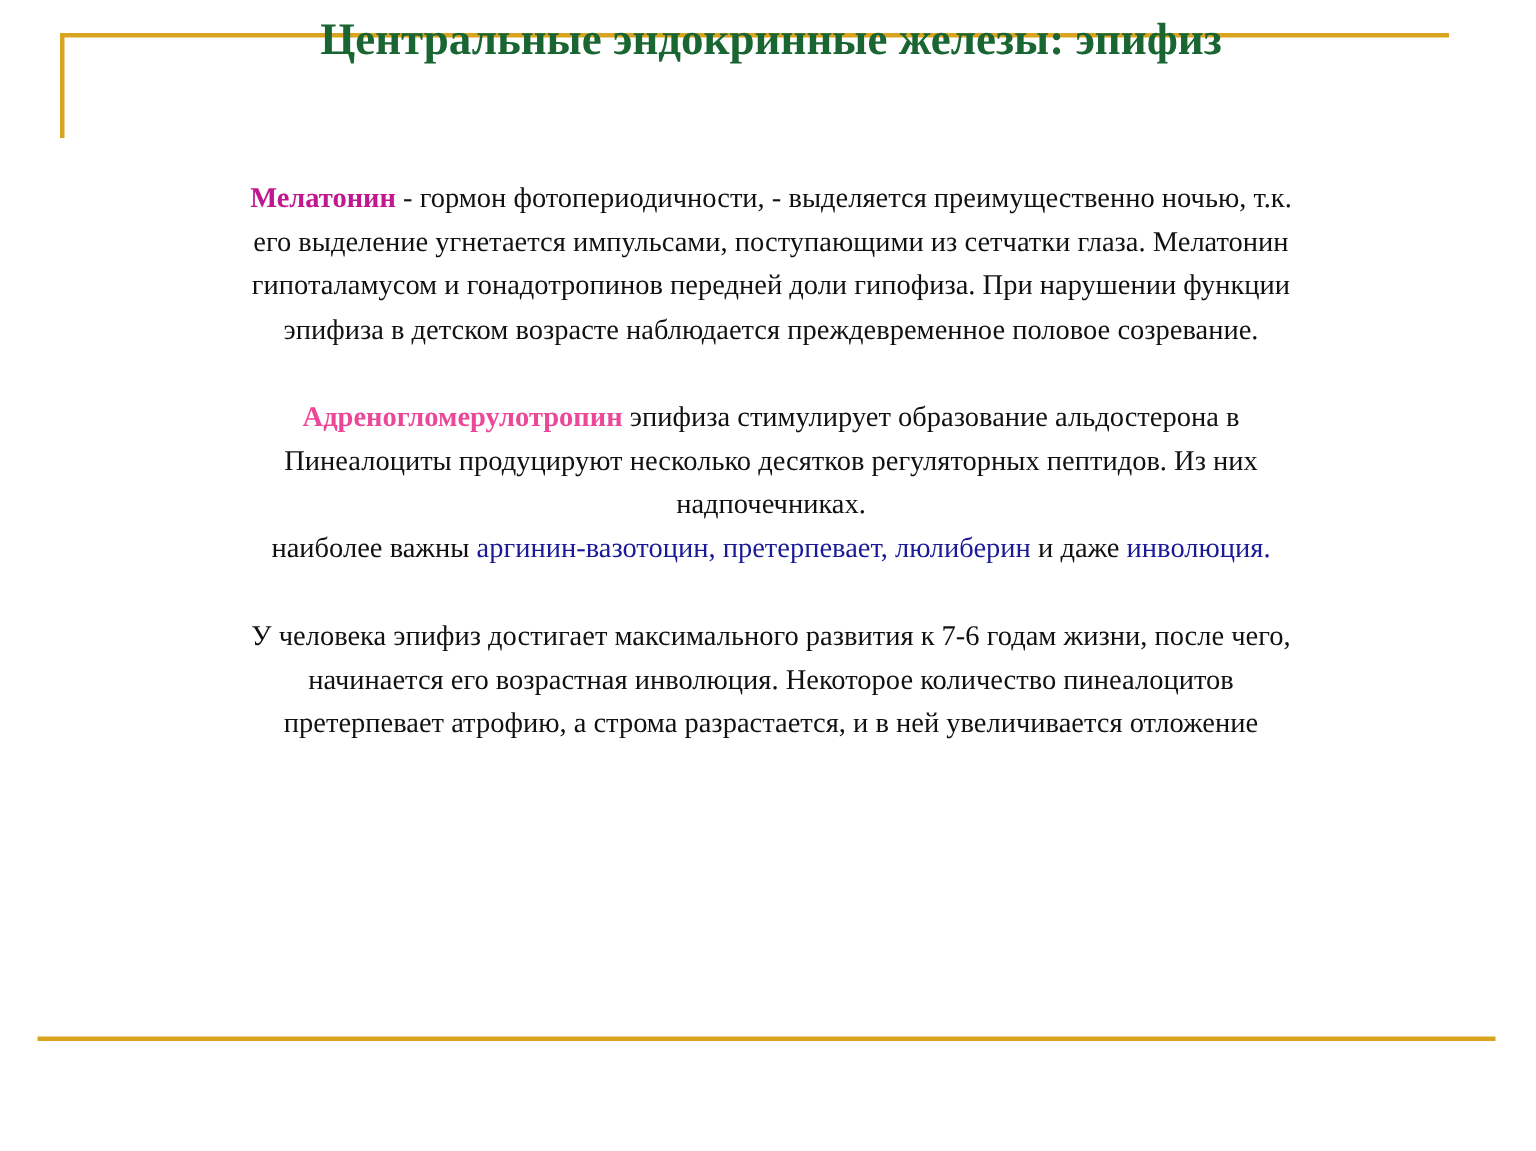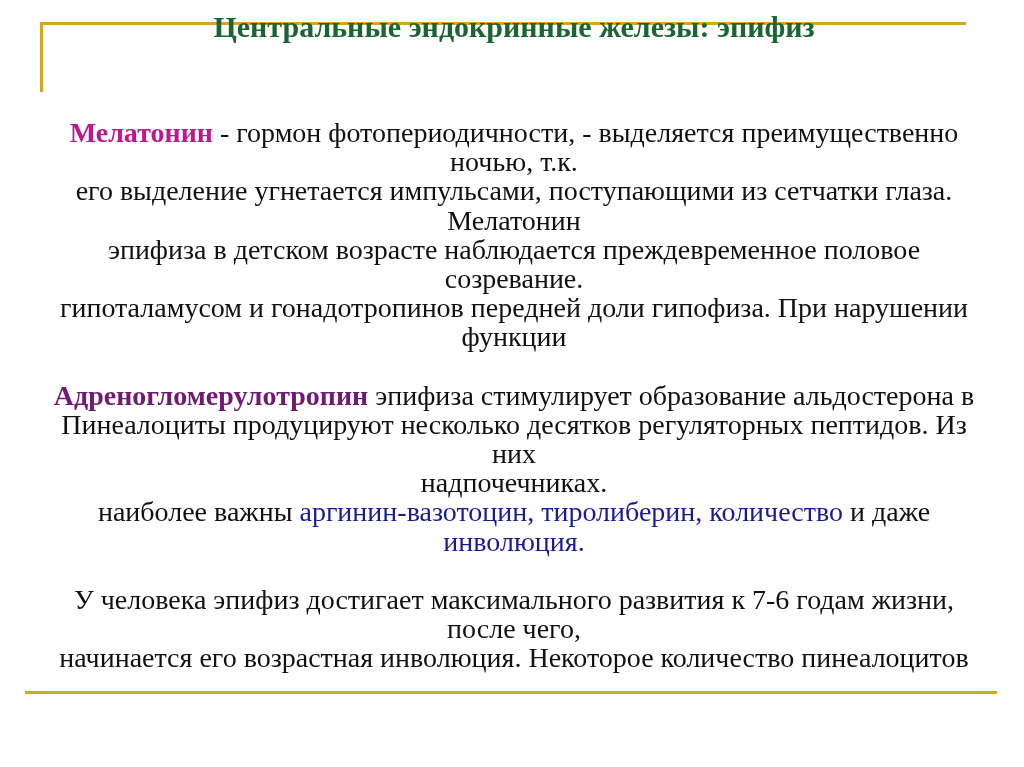--- a/index.html
+++ b/index.html
@@ -50,74 +50,75 @@
     line-height: 38px;
     color: #1a6633;
     margin: 0;
     padding-left: 2px;
   }
   .body-text {
     position: absolute;
     left: 40px; top: 118px;
     width: 948px;
     text-align: center;
-    font-size: 28px;
+    font-size: 19px;
     line-height: 29.2px;
     color: #111111;
   }
   .body-text p {
     margin: 0;
   }
   .gap {
     height: 29px;
   }
   .term-magenta {
     color: #c0168f;
     font-weight: bold;
   }
   .term-bold {
     font-weight: bold;
-    color: #701a75;
+    color: #ec4899;
   }
   .term-blue {
     color: #1a1a99;
   }
 </style>
 </head>
 <body>
 
 <div class="slide">
 
   <div class="rule-top"></div>
   <div class="rule-left"></div>
 
   <h1 class="title">Центральные эндокринные железы: эпифиз</h1>
 
   <div class="body-text">
 
     <div>
       <p><span class="term-magenta">Мелатонин</span><span> - гормон фотопериодичности, - выделяется преимущественно ночью, т.к.</span></p>
       <p>его выделение угнетается импульсами, поступающими из сетчатки глаза. Мелатонин</p>
+      <p>гипоталамусом и гонадотропинов передней доли гипофиза. При нарушении функции</p>
       <p>эпифиза в детском возрасте наблюдается преждевременное половое созревание.</p>
-      <p>гипоталамусом и гонадотропинов передней доли гипофиза. При нарушении функции</p>
     </div>
 
     <div class="gap"></div>
 
     <div>
       <p><span class="term-bold">Адреногломерулотропин</span><span> эпифиза стимулирует образование альдостерона в</span></p>
       <p>Пинеалоциты продуцируют несколько десятков регуляторных пептидов. Из них</p>
       <p>надпочечниках.</p>
-      <p><span>наиболее важны </span><span class="term-blue">аргинин-вазотоцин, тиролиберин, количество</span><span> и даже </span><span class="term-blue">инволюция.</span></p>
+      <p><span>наиболее важны </span><span class="term-blue">аргинин-вазотоцин, претерпевает, люлиберин</span><span> и даже </span><span class="term-blue">инволюция.</span></p>
     </div>
 
     <div class="gap"></div>
 
     <div>
       <p>У человека эпифиз достигает максимального развития к 7-6 годам жизни, после чего,</p>
       <p>начинается его возрастная инволюция. Некоторое количество пинеалоцитов</p>
+      <p>претерпевает атрофию, а строма разрастается, и в ней увеличивается отложение</p>
     </div>
 
   </div>
 
   <div class="rule-bottom"></div>
 
 </div>
 
 </body></html>

